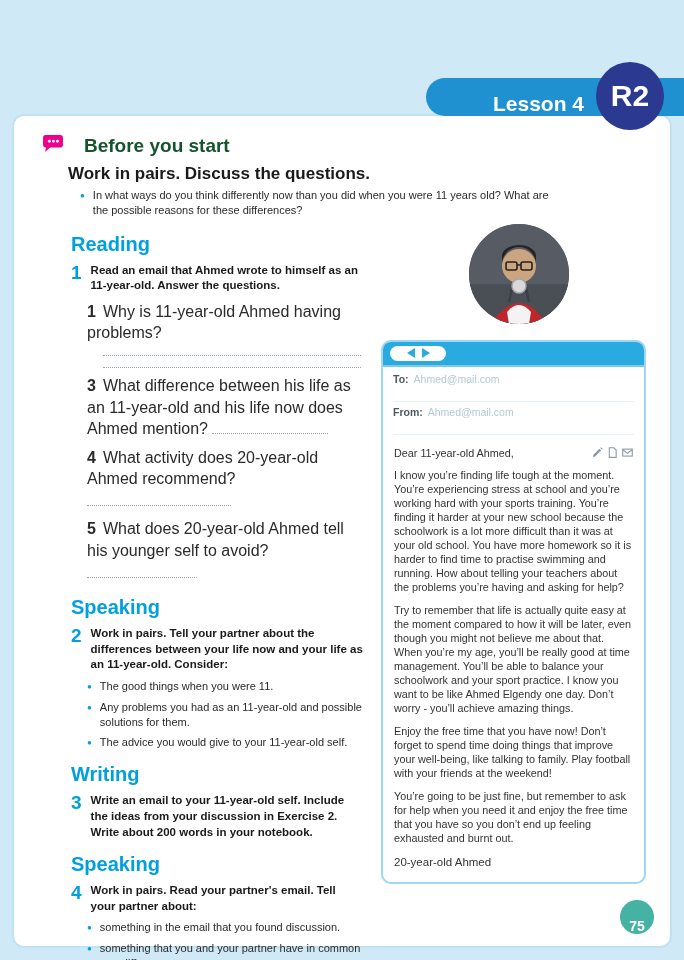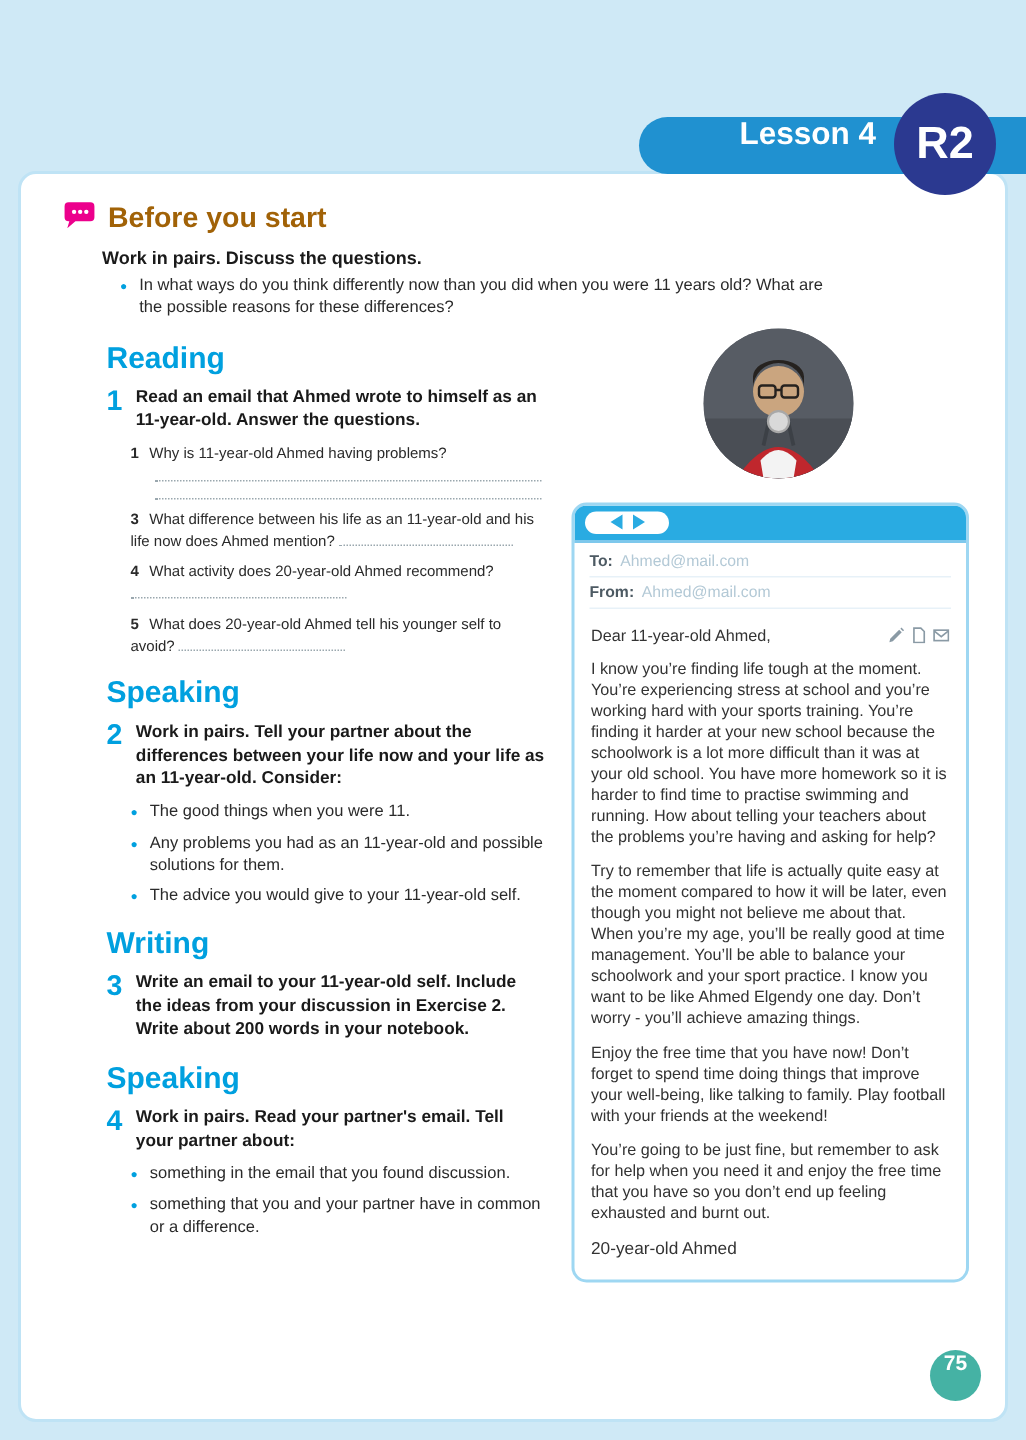--- a/index.html
+++ b/index.html
@@ -6,43 +6,43 @@
   html,body { width:684px; height:960px; }
   body { font-family:"Liberation Sans", sans-serif; }
   .canvas { position:relative; width:684px; height:960px; background:#cfe9f6; overflow:hidden; }
 
   .page { position:absolute; left:12px; right:12px; top:114px; bottom:12px; background:#ffffff;
           border:2px solid #bfe3f5; border-radius:12px; padding:14px 24px 14px 28px; }
 
   
   .banner { position:absolute; top:78px; right:0; width:258px; height:38px; background:#2091d0;
             border-radius:19px 0 0 19px; color:#fff; font-weight:bold; font-size:21px;
-            display:flex; align-items:flex-start; justify-content:flex-end; padding-right:100px; z-index:3; }
+            display:flex; align-items:flex-end; justify-content:flex-end; padding-right:100px; z-index:3; }
   .r2 { position:absolute; top:62px; right:20px; width:68px; height:68px; background:#2b3990;
         border-radius:50%; color:#fff; font-weight:bold; font-size:30px;
         display:flex; align-items:center; justify-content:center; z-index:4; }
 
   
   .before-title { display:flex; align-items:center; gap:8px; margin-top:4px; }
-  .before-title h1 { color:#a16207; font-size:19px; }
-  .lead { font-weight:bold; font-size:12px; margin:7px 0 4px 26px; color:#1a1a1a; }
+  .before-title h1 { color:#14532d; font-size:19px;margin-left:12px; }
+  .lead { font-weight:bold; font-size:17px; margin:7px 0 4px 26px; color:#1a1a1a; }
   .bullet { display:flex; gap:8px; font-size:11px; color:#2a2a2a; line-height:1.35; }
   .bullet::before { content:"●"; color:#00a0df; font-size:8px; line-height:15px; }
   .before .bullet { margin-left:38px; max-width:478px; }
 
   .columns { display:flex; gap:18px; margin-top:2px;margin-left:29px; }
   .col-left { flex:0 0 292px; }
   .col-right { flex:1; min-width:0; }
 
   h2.sec { color:#00a0df; font-size:20px; margin:13px 0 7px; }
   .ex { display:flex; gap:9px; margin-bottom:6px; }
   .exnum { color:#00a0df; font-weight:bold; font-size:19px; line-height:1.05; }
   .exlead { font-weight:bold; font-size:11.5px; line-height:1.35; color:#1a1a1a; }
 
-  .q { font-size:10px; line-height:1.35; margin:7px 0 0 16px; color:#2a2a2a; }
+  .q { font-size:16px; line-height:1.35; margin:7px 0 0 16px; color:#2a2a2a; }
   .qnum { font-weight:bold; margin-right:7px; }
   .dots { display:inline-block; border-bottom:1.5px dotted #9aa7ae; height:10px; vertical-align:baseline; }
   .dotline { border-bottom:1.5px dotted #9aa7ae; margin:11px 2px 2px 32px; }
 
   .blist .bullet { margin:6px 0 0 16px; }
 
   
   .photo { width:100px; height:100px; border-radius:50%; margin:4px auto 0 88px; overflow:hidden;
            background:#565b63; }
 
@@ -50,34 +50,34 @@
   .email { border:2px solid #9ed7f2; border-radius:10px; margin-top:16px; background:#fff; overflow:hidden; }
   .email-top { background:#29abe2; height:25px; display:flex; align-items:center; padding:0 7px;
                border-bottom:2px solid #7ec8ec; }
   .pill { background:#fff; border-radius:9px; height:15px; width:56px; display:flex; align-items:center;
           justify-content:center; gap:7px; }
   .tri-l { width:0; height:0; border-top:5px solid transparent; border-bottom:5px solid transparent;
            border-right:8px solid #29abe2; }
   .tri-r { width:0; height:0; border-top:5px solid transparent; border-bottom:5px solid transparent;
            border-left:8px solid #29abe2; }
   .addr { padding:6px 10px 2px; font-size:10.5px; }
-  .addr-row { display:flex; gap:5px; padding-bottom:4px; margin-bottom:4px; border-bottom:1px solid #e7f1f8; }
+  .addr-row { display:flex; gap:5px; padding-bottom:16px; margin-bottom:4px; border-bottom:1px solid #e7f1f8; }
   .addr-row:last-child { margin-bottom:0; }
   .addr-label { font-weight:bold; color:#4d5a63; }
   .addr-value { color:#b3c9d6; }
   .email-body { padding:9px 11px 13px; font-size:10.8px; line-height:1.3; color:#333; }
   .email-body p { margin-bottom:9px; }
   .greet-row { display:flex; justify-content:space-between; align-items:center; margin-bottom:8px; }
   .mail-icons { display:flex; gap:4px; }
   .signoff { margin-bottom:8px; }
   .signature { font-size:11.5px; }
 
   .pg { position:absolute; right:30px; bottom:26px; width:34px; height:34px; border-radius:50%;
         background:#45b2a4; color:#fff; font-weight:bold; font-size:14px;
-        display:flex; align-items:flex-start; justify-content:center; z-index:5; }
+        display:flex; align-items:flex-end; justify-content:center; z-index:5; }
 </style>
 </head>
 <body>
 
 <div class="canvas">
 
   <div class="banner">
     <span>Lesson 4</span>
   </div>
   <div class="r2">

